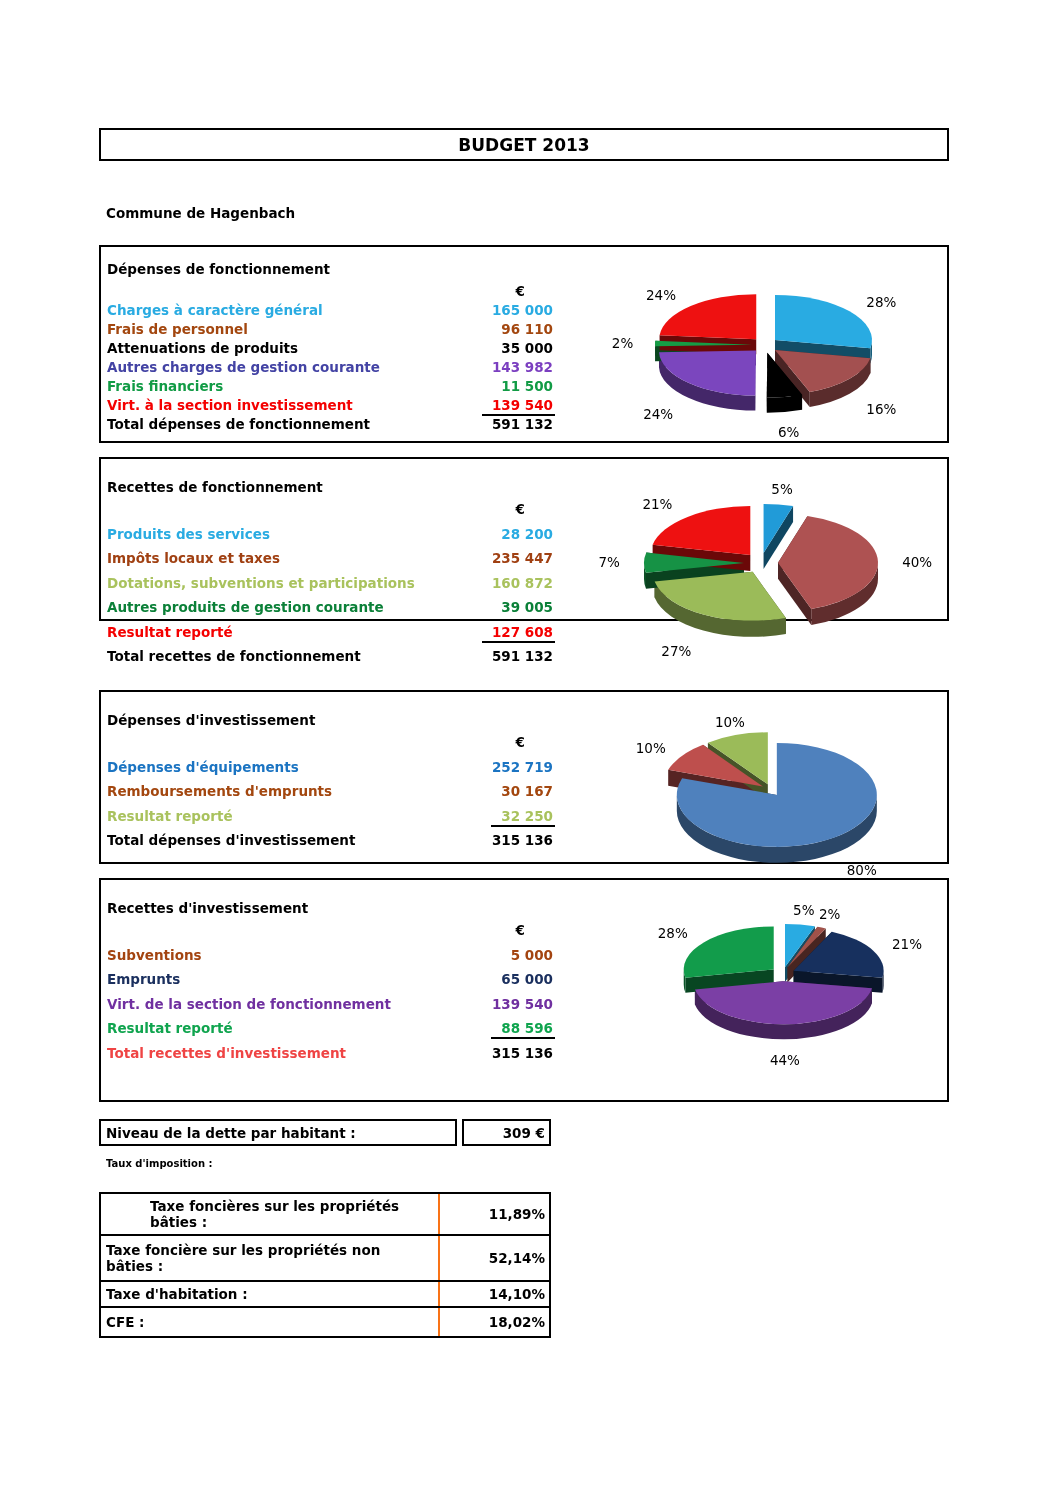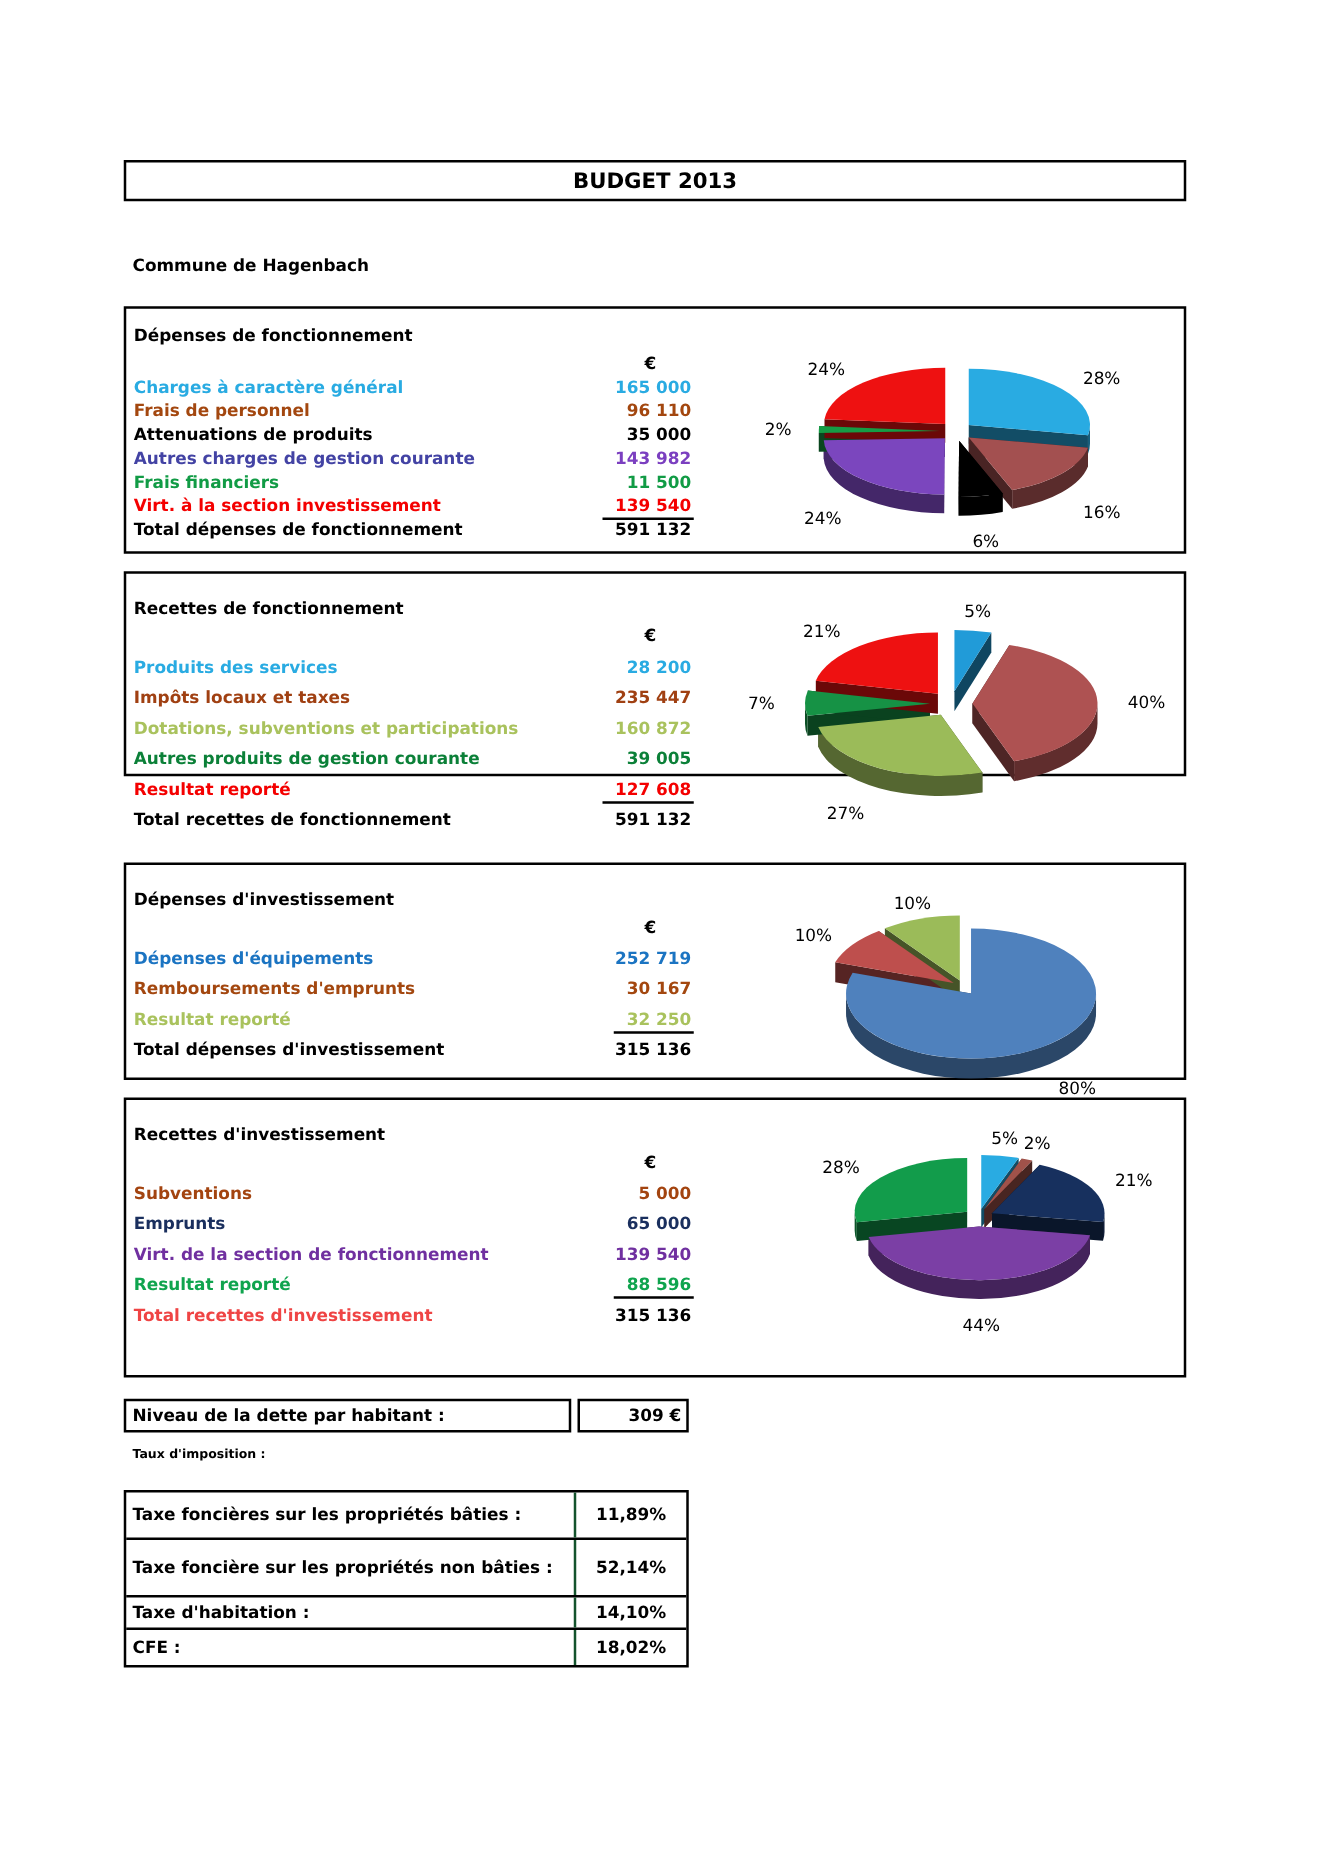--- a/index.html
+++ b/index.html
@@ -71,25 +71,25 @@
     position: absolute; left: 99px; top: 1192px; width: 452px;
     border: 2px solid #000;
   }
   .tax-row { display: flex; border-top: 2px solid #000; }
   .tax-row:first-child { border-top: none; }
   .tax-row .tlabel {
     flex: 1; padding: 4px 8px 4px 5px;
     font-size: 13.5px; font-weight: bold; display: flex; align-items: center;
   }
   .tax-row .tvalue {
-    width: 90px; border-left: 2px solid #14532d;
+    width: 111px; border-left: 2px solid #f97316;
     display: flex; align-items: center; justify-content: flex-end;
-    padding-right: 16px; font-size: 13.5px; font-weight: bold;
-  }
-  .tax-row.h1 { min-height: 36px; }
+    padding-right: 4px; font-size: 13.5px; font-weight: bold;
+  }
+  .tax-row.h1 { min-height: 36px; margin-left: 44px; }
   .tax-row.h2 { min-height: 46px; }
   .tax-row.h3 { min-height: 26px; gap: 48px; }
   .tax-row.h4 { min-height: 30px; }
 </style>
 </head>
 <body>
 
 <div class="page">
 
   <div class="title-box">

